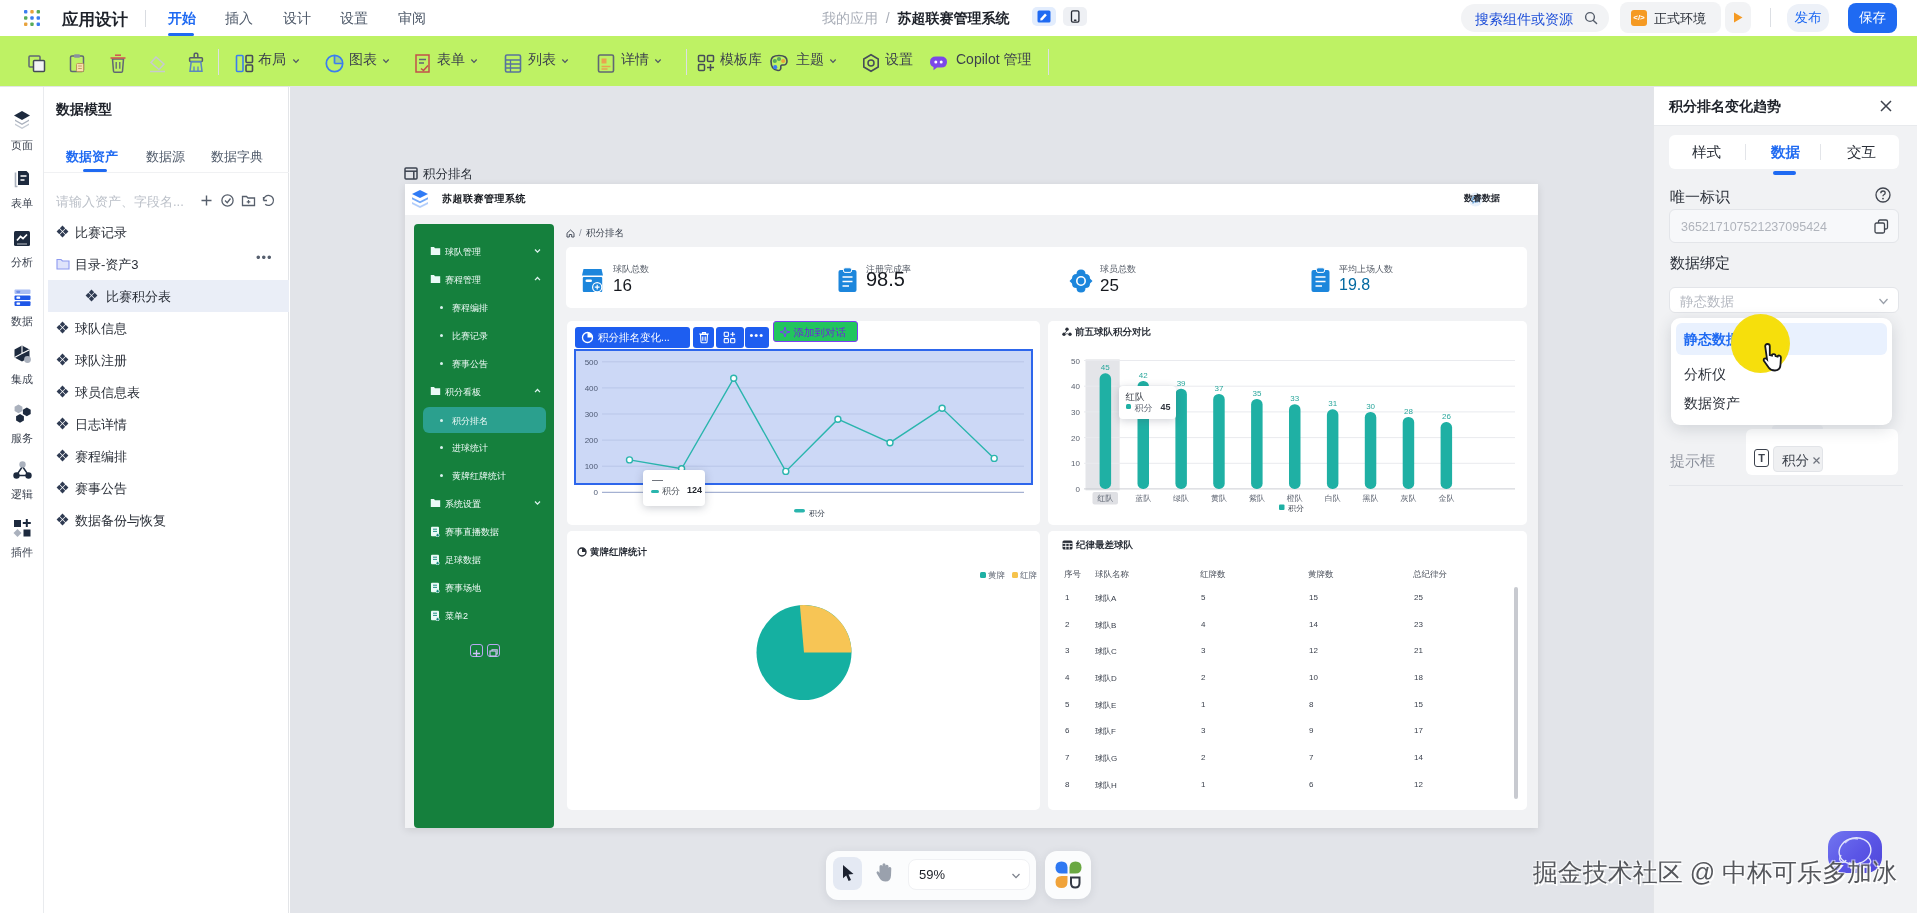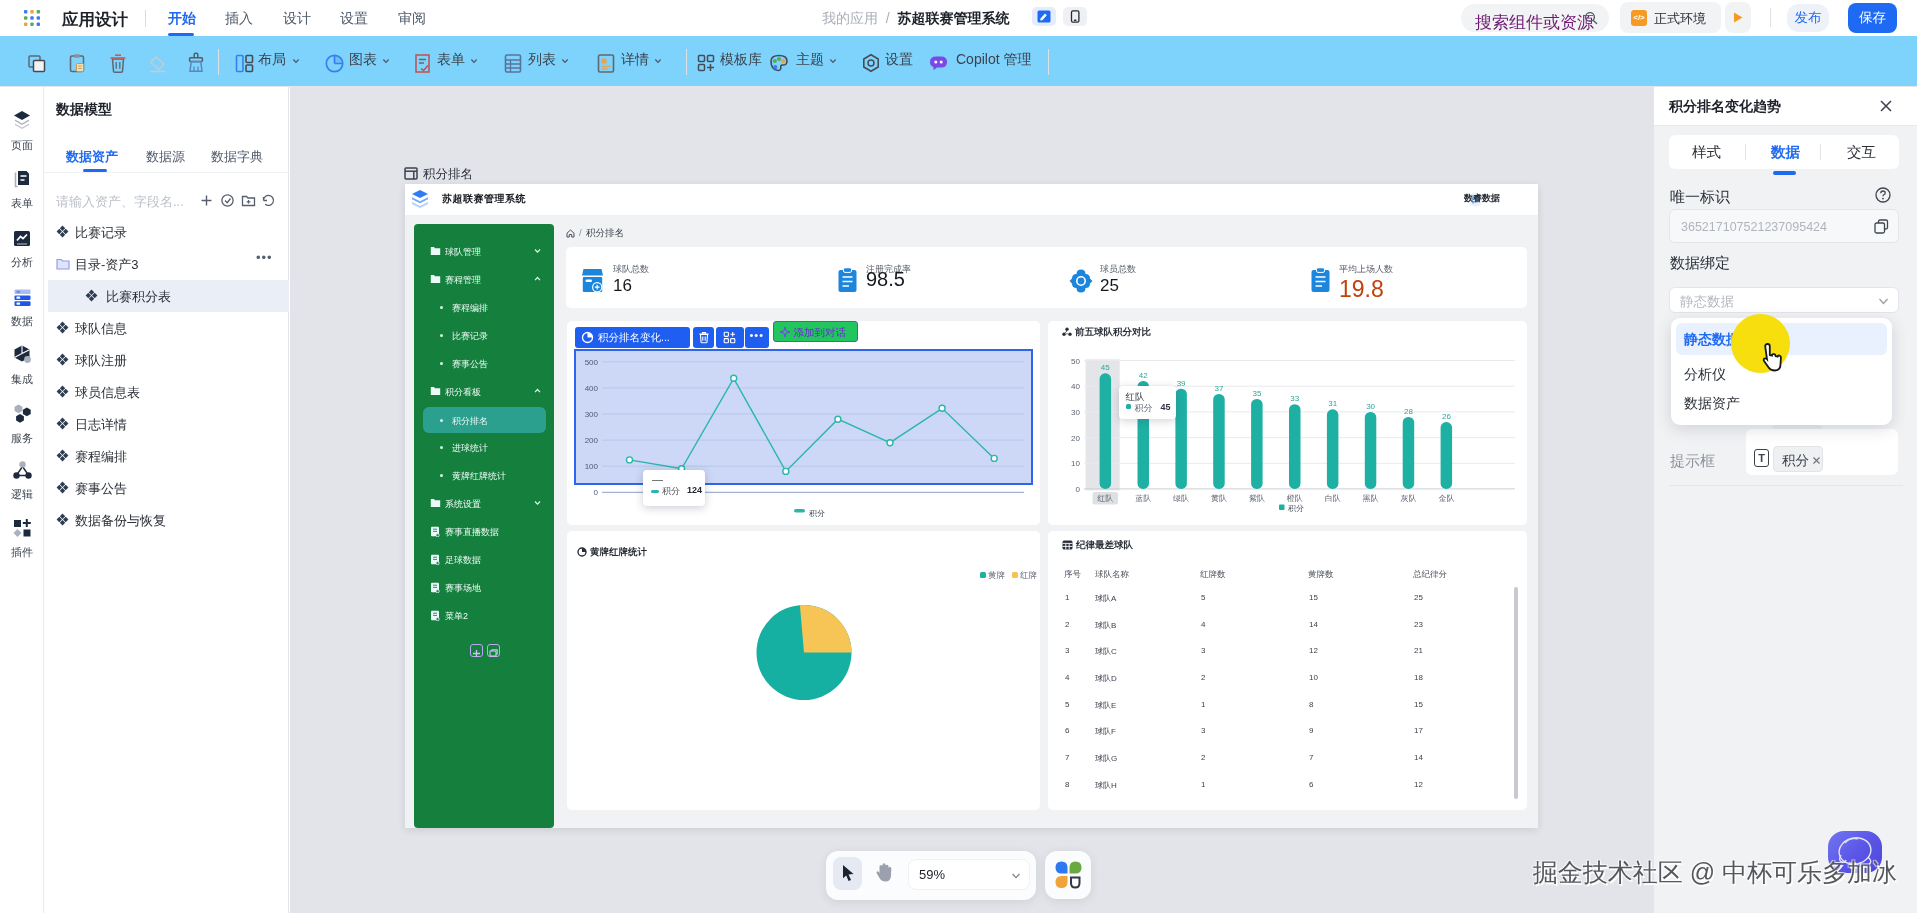--- a/index.html
+++ b/index.html
@@ -11,21 +11,21 @@
 #navbar{position:absolute;left:0;top:0;width:1917px;height:36px;background:#fff;z-index:30;}
 #navbar .title{position:absolute;left:62px;top:9px;font-size:16.5px;font-weight:700;color:#1d2129;letter-spacing:0px;}
 #navbar .vsep{position:absolute;left:145px;top:10px;width:1px;height:17px;background:#d9dce1;}
 .navtab{position:absolute;top:10px;font-size:14px;color:#4e5969;}
 .navtab.active{color:#1f6af2;font-weight:700;}
 #tabline{position:absolute;left:168px;top:33px;width:26px;height:3px;background:#1f6af2;border-radius:2px;}
 #crumbs{position:absolute;left:822px;top:10px;font-size:14px;color:#a9aeb8;}
 #crumbs b{color:#1d2129;font-weight:700;}
 .hbtn{position:absolute;top:7px;width:24px;height:19px;border-radius:5px;}
 
-#toolbar{position:absolute;left:0;top:36px;width:1917px;height:51px;background:#7dd3fc;border-bottom:1px solid #e3e5e8;z-index:29;}
+#toolbar{position:absolute;left:0;top:36px;width:1917px;height:51px;background:#bef264;border-bottom:1px solid #e3e5e8;z-index:29;}
 .tlabel{position:absolute;top:15px;font-size:14px;color:#3d424d;}
 .tsep{position:absolute;top:13px;width:1px;height:26px;background:#dcdfe4;}
 .chev{position:absolute;top:21px;width:8px;height:8px;}
 
 #iconbar{position:absolute;left:0;top:87px;width:44px;height:826px;background:#fff;border-right:1px solid #e9ebee;z-index:20;}
 .ibitem{position:absolute;left:0;width:44px;text-align:center;}
 .ibitem svg{display:block;margin:0 auto;}
 .ibitem .lbl{font-size:11px;color:#3c4350;display:block;margin-top:7px;}
 
 #leftpanel{position:absolute;left:44px;top:87px;width:245px;height:826px;background:#fff;border-right:1px solid #e3e5e8;z-index:20;}
@@ -223,21 +223,21 @@
           <circle cx="13" cy="13" r="4.2" fill="none" stroke="#fff" stroke-width="1.6"></circle>
         </svg>
       <span class="abs" style="left:695px;top:79px;font-size:9px;color:#545b66;">球员总数</span>
       <span class="abs" style="left:695px;top:92px;font-size:17px;color:#16191f;font-weight:500;">25</span>
       <svg class="abs" style="left:905px;top:83px" width="21" height="27" viewBox="0 0 21 27">
           <rect x="1.5" y="3" width="18" height="22" rx="2" fill="#1c86dc"></rect>
           <rect x="6.5" y="0.8" width="8" height="4.6" rx="1.5" fill="#1c86dc" stroke="#fff" stroke-width="1"></rect>
           <path d="M5.5 10 L15.5 10 M5.5 14.5 L15.5 14.5 M5.5 19 L12 19" stroke="#fff" stroke-width="1.6"></path>
         </svg>
       <span class="abs" style="left:934px;top:79px;font-size:9px;color:#545b66;">平均上场人数</span>
-      <span class="abs" style="left:934px;top:92px;font-size:23px;color:#c2410c;font-weight:500;">19.8</span>
+      <span class="abs" style="left:934px;top:92px;font-size:16px;color:#0369a1;font-weight:500;">19.8</span>
       <div class="cardwhite" style="left:162px;top:137px;width:473px;height:204px;"></div>
       <div class="cardwhite" style="left:643px;top:137px;width:479px;height:204px;">
         <svg class="abs" style="left:14px;top:6px" width="10" height="10" viewBox="0 0 10 10">
             <circle cx="5" cy="2.2" r="1.7" fill="#2a2f38"></circle>
             <circle cx="2" cy="7.2" r="1.7" fill="#2a2f38"></circle>
             <circle cx="8" cy="7.2" r="1.7" fill="#2a2f38"></circle>
             <path d="M5 4 L2.8 6 M5.8 6.8 L4.2 6.8" stroke="#2a2f38" stroke-width="0.8" fill="none"></path>
           </svg>
         <span class="ctitle" style="left:27px;top:5px;">前五球队积分对比</span>
         <svg class="abs" style="left:0;top:0" width="479" height="204" viewBox="0 0 479 204">
@@ -506,21 +506,21 @@
     <div id="crumbs">我的应用&nbsp;&nbsp;/&nbsp;&nbsp;<b>苏超联赛管理系统</b></div>
     <div class="hbtn" style="left:1032px;background:#e3edfd"><svg width="24" height="19" viewBox="0 0 24 19">
           <rect x="5.5" y="3.5" width="13" height="12" rx="1.5" fill="#1f6af2"></rect>
           <path d="M8.5 11.5 L13 6.5 L14.8 8.3 L10.3 13.3 L8.3 13.6 Z" fill="#fff"></path>
         </svg></div>
     <div class="hbtn" style="left:1063px;background:#eef0f4"><svg width="24" height="19" viewBox="0 0 24 19">
           <rect x="8.5" y="3.8" width="7.4" height="11.4" rx="1.4" fill="none" stroke="#262b35" stroke-width="1.3"></rect>
           <rect x="10.8" y="12.6" width="2.8" height="1.4" rx="0.7" fill="#262b35"></rect>
         </svg></div>
     <div class="abs" style="left:1461px;top:4px;width:148px;height:28px;background:#f2f3f5;border-radius:14px;">
-      <span class="abs" style="left:14px;top:7px;font-size:17px;color:#701a75;">搜索组件或资源</span>
+      <span class="abs" style="left:14px;top:7px;font-size:14px;color:#1d4ed8;">搜索组件或资源</span>
       <svg class="abs" style="left:123px;top:7px" width="14" height="14" viewBox="0 0 14 14">
           <circle cx="6" cy="6" r="4.4" fill="none" stroke="#555d6b" stroke-width="1.4"></circle>
           <line x1="9.4" y1="9.4" x2="12.6" y2="12.6" stroke="#555d6b" stroke-width="1.4" stroke-linecap="round"></line>
         </svg>
     </div>
     <div class="abs" style="left:1620px;top:2px;width:101px;height:31px;background:#f2f3f5;border-radius:8px;">
       <span class="abs" style="left:11px;top:7.5px;width:16px;height:16px;border-radius:3px;background:#f59a23;color:#fff;font-size:8px;text-align:center;line-height:16px;font-weight:700;">&lt;/&gt;</span>
       <span class="abs" style="left:34px;top:8px;font-size:13px;color:#2a2f38;">正式环境</span>
     </div>
     <div class="abs" style="left:1725px;top:2px;width:26px;height:31px;background:#f2f3f5;border-radius:8px;">

